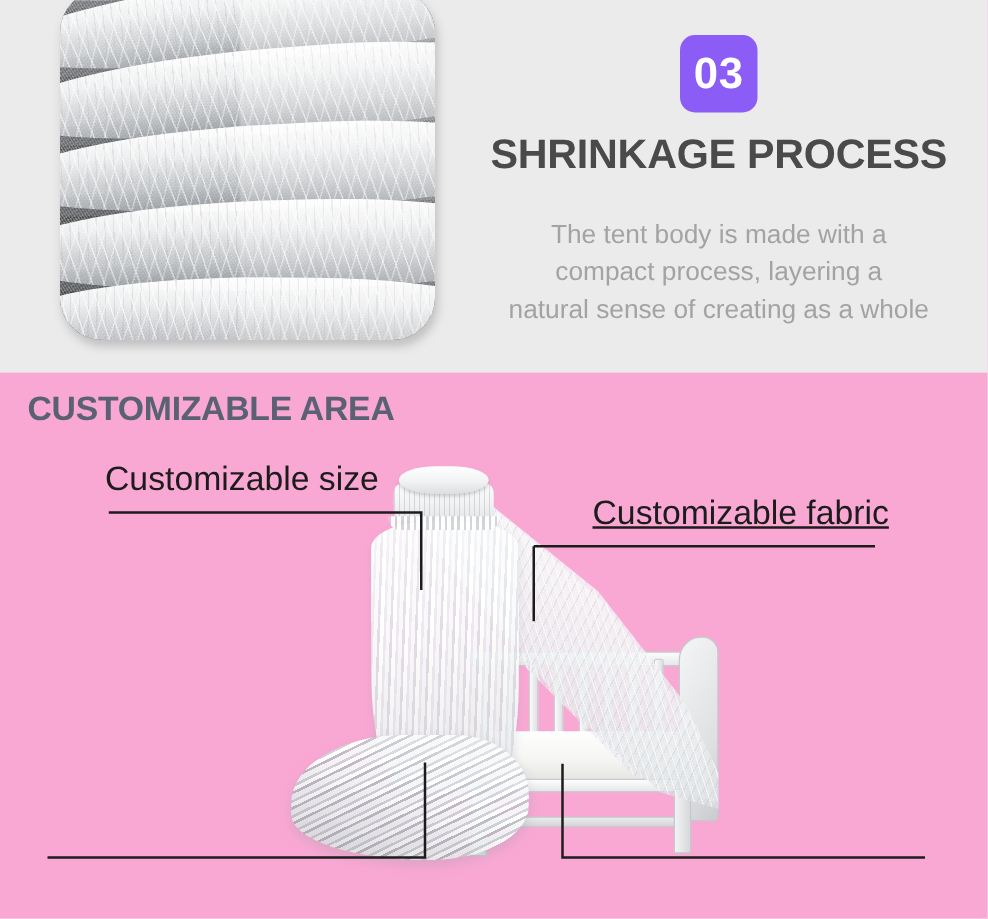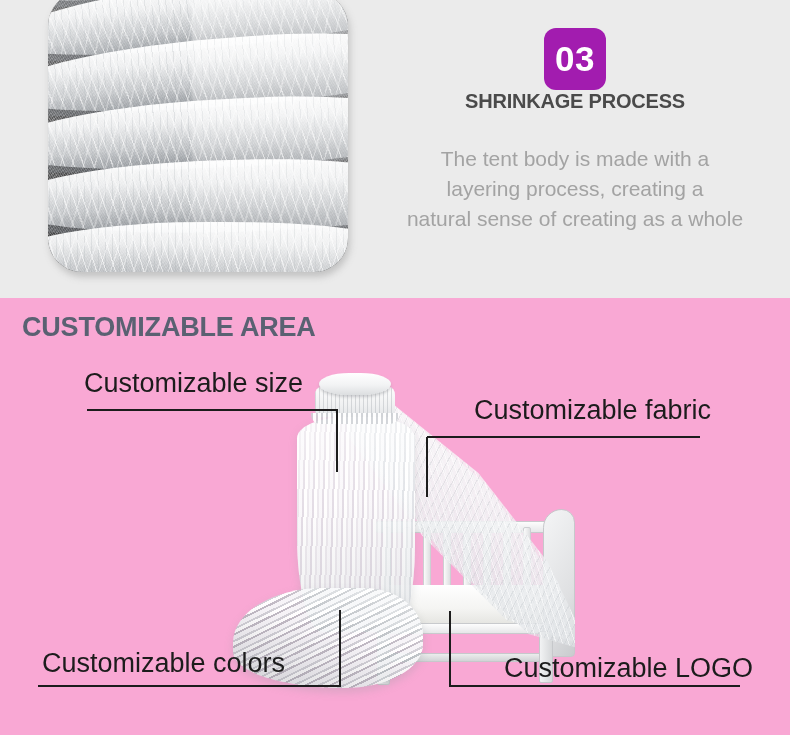--- a/index.html
+++ b/index.html
@@ -82,22 +82,22 @@
     text-align:center;
   }
   #step-badge{
     margin:28px auto 0 auto;
     width:62px;height:62px;border-radius:12px;
     display:flex;align-items:center;justify-content:center;
     font-size:35px;font-weight:bold;color:#ffffff;letter-spacing:.5px;
     font-family:"Liberation Sans","DejaVu Sans",sans-serif;
   }
   #top-title{
-    margin-top:0;
-    font-size:20px;font-weight:bold;color:#4a4a4a;
+    margin-top:14px;
+    font-size:33px;font-weight:bold;color:#4a4a4a;
     letter-spacing:-0.2px;
     font-family:"Liberation Sans","DejaVu Sans",sans-serif;
   }
   .top-desc-line{
     font-size:21px;color:#a3a3a3;line-height:1.42;
     font-family:"Liberation Sans","DejaVu Sans",sans-serif;
   }
   #top-desc{margin-top:6px;}
 
   
@@ -229,21 +229,21 @@
 
   
   #callout-lines{position:absolute;left:0;top:0;width:790px;height:437px;z-index:8;}
 
   
   .callout-label{
     position:absolute;font-size:27px;color:#1c1c1c;white-space:nowrap;z-index:9;
     font-family:"Liberation Sans","DejaVu Sans",sans-serif;
   }
   #label-size{left:84px;top:70px;}
-  #label-fabric{left:474px;top:97px;}
+  #label-fabric{left:474px;top:97px;text-decoration:underline;}
   #label-colors{left:42px;top:350px;}
   #label-logo{left:504px;top:355px;}
 </style>
 </head>
 <body>
 
 <div id="top-section" style="background: rgb(235, 235, 235);">
 
   <div id="fabric-card">
     <div class="photo-base">
@@ -255,25 +255,25 @@
         <div class="strip s4"></div>
         <div class="strip s5"></div>
         <div class="strip s6"></div>
       </div>
       <div class="veil"></div>
       <div class="photo-sheen"></div>
     </div>
   </div>
 
   <div id="top-text">
-    <div id="step-badge" style="background: #a21caf; color: rgb(255, 255, 255);">03</div>
+    <div id="step-badge" style="background: #8b5cf6; color: rgb(255, 255, 255);">03</div>
     <div id="top-title" style="color: rgb(74, 74, 74);">SHRINKAGE PROCESS</div>
     <div id="top-desc">
       <div class="top-desc-line" style="color: rgb(163, 163, 163); margin-top: 31px;">The tent body is made with a</div>
-      <div class="top-desc-line" style="color: rgb(163, 163, 163);">layering process, creating a</div>
+      <div class="top-desc-line" style="color: rgb(163, 163, 163);">compact process, layering a</div>
       <div class="top-desc-line" style="color: rgb(163, 163, 163);">natural sense of creating as a whole</div>
     </div>
   </div>
 </div>
 
 <div id="bottom-section" style="background: #f9a8d4;">
 
   <div id="area-title" style="color: rgb(90, 97, 114);">CUSTOMIZABLE AREA</div>
 
   <div id="product">
@@ -307,15 +307,13 @@
   <svg id="callout-lines" viewBox="0 0 790 437">
     <polyline points="87,112 337,112 337,174" fill="none" stroke="#1c1c1c" stroke-width="2"></polyline>
     <polyline points="427,139 427,199" fill="none" stroke="#1c1c1c" stroke-width="2"></polyline>
     <line x1="427" y1="139" x2="700" y2="139" stroke="#1c1c1c" stroke-width="2"></line>
     <polyline points="38,388 340,388 340,312" fill="none" stroke="#1c1c1c" stroke-width="2"></polyline>
     <polyline points="450,313 450,388 740,388" fill="none" stroke="#1c1c1c" stroke-width="2"></polyline>
   </svg>
 
   <div class="callout-label" id="label-size" style="color: rgb(28, 28, 28);">Customizable size</div>
   <div class="callout-label" id="label-fabric" style="color: rgb(28, 28, 28);">Customizable fabric</div>
-  <div class="callout-label" id="label-colors" style="color: rgb(28, 28, 28);">Customizable colors</div>
-  <div class="callout-label" id="label-logo" style="color: rgb(28, 28, 28);">Customizable LOGO</div>
 </div>
 
 </body></html>

